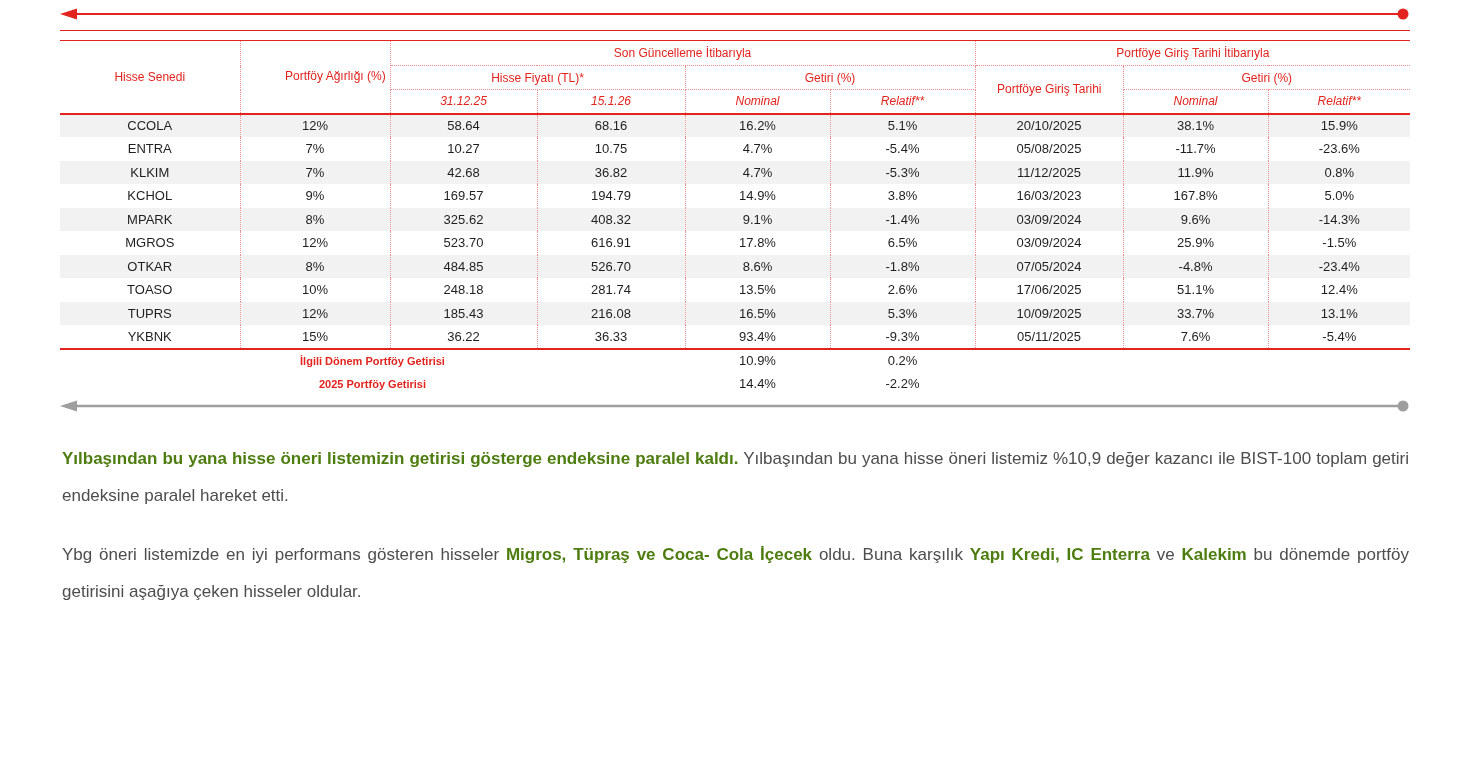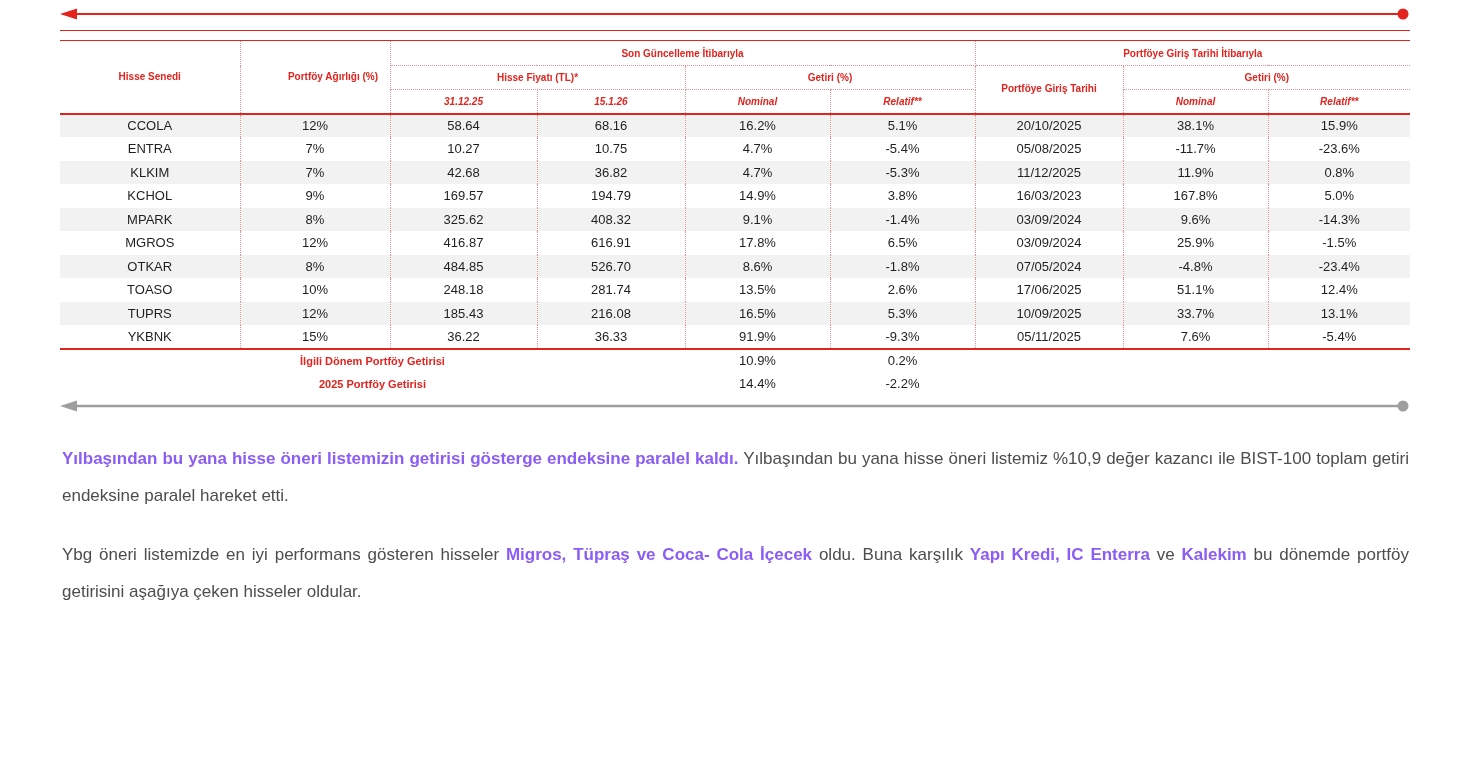--- a/index.html
+++ b/index.html
@@ -38,21 +38,21 @@
     width:1350px;table-layout:fixed;
     border-collapse:collapse;
     border-top:1.5px solid var(--red);
     font-size:13px;
   }
   table.returns th, table.returns td{
     padding:1px 3px;text-align:center;vertical-align:middle;
     overflow:hidden;white-space:nowrap;
   }
   thead th{
-    color:var(--red);font-weight:700;font-size:10px;white-space:normal;
+    color:var(--red);font-weight:400;font-size:12px;white-space:normal;
   }
   thead tr.hrow1 th{height:25px;}
   thead tr.hrow2 th{height:24px;}
   thead tr.hrow3 th{height:24px;font-style:italic;}
   thead tr.hrow1 th, thead tr.hrow2 th{border-bottom:1px dotted var(--dot-red);}
   thead th:not(:last-child){border-right:1px dotted var(--dot-red);}
   .wrap-narrow{display:inline-block;max-width:96px;line-height:1.25;margin-left:36px;}
   .wrap-entry{display:inline-block;max-width:104px;line-height:1.25;}
 
   tbody td{height:23.5px;line-height:1;}
@@ -71,21 +71,21 @@
   .source-note{
     margin:9px 0 0 12px;
     font-style:italic;font-size:15px;color:#3F3F3F;
   }
 
   .commentary{
     margin:27px 0 0 2px;width:1347px;
     font-size:17px;line-height:37px;color:var(--body-text);
     text-align:justify;
   }
-  .commentary b{color:#8b5cf6;font-weight:700;}
+  .commentary b{color:#4d7c0f;font-weight:700;}
   .commentary.second{margin-top:22px;}
 </style>
 </head>
 <body>
 
 <div class="content">
 
 
   <svg class="title-arrow" width="1350" height="14" viewBox="0 0 1350 14">
     <line x1="12" y1="7" x2="1341" y2="7" stroke="#E2231E" stroke-width="2"></line>
@@ -182,21 +182,21 @@
           <td>408.32</td>
           <td>9.1%</td>
           <td>-1.4%</td>
           <td>03/09/2024</td>
           <td>9.6%</td>
           <td>-14.3%</td>
         </tr>
         <tr>
           <td>MGROS</td>
           <td>12%</td>
-          <td>416.87</td>
+          <td>523.70</td>
           <td>616.91</td>
           <td>17.8%</td>
           <td>6.5%</td>
           <td>03/09/2024</td>
           <td>25.9%</td>
           <td>-1.5%</td>
         </tr>
         <tr>
           <td>OTKAR</td>
           <td>8%</td>
@@ -228,21 +228,21 @@
           <td>5.3%</td>
           <td>10/09/2025</td>
           <td>33.7%</td>
           <td>13.1%</td>
         </tr>
         <tr>
           <td>YKBNK</td>
           <td>15%</td>
           <td>36.22</td>
           <td>36.33</td>
-          <td>91.9%</td>
+          <td>93.4%</td>
           <td>-9.3%</td>
           <td>05/11/2025</td>
           <td>7.6%</td>
           <td>-5.4%</td>
         </tr>
       </tbody>
     <tfoot>
       <tr>
         <td class="footer-label" colspan="4">İlgili Dönem Portföy Getirisi</td>
         <td>10.9%</td>

